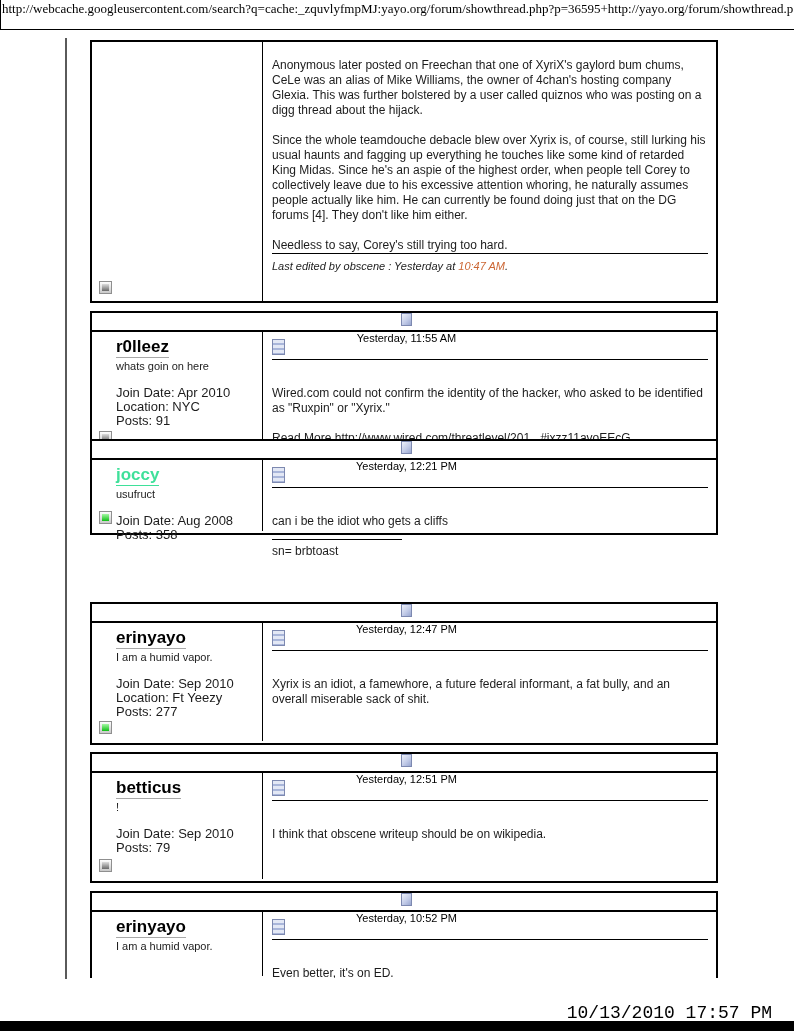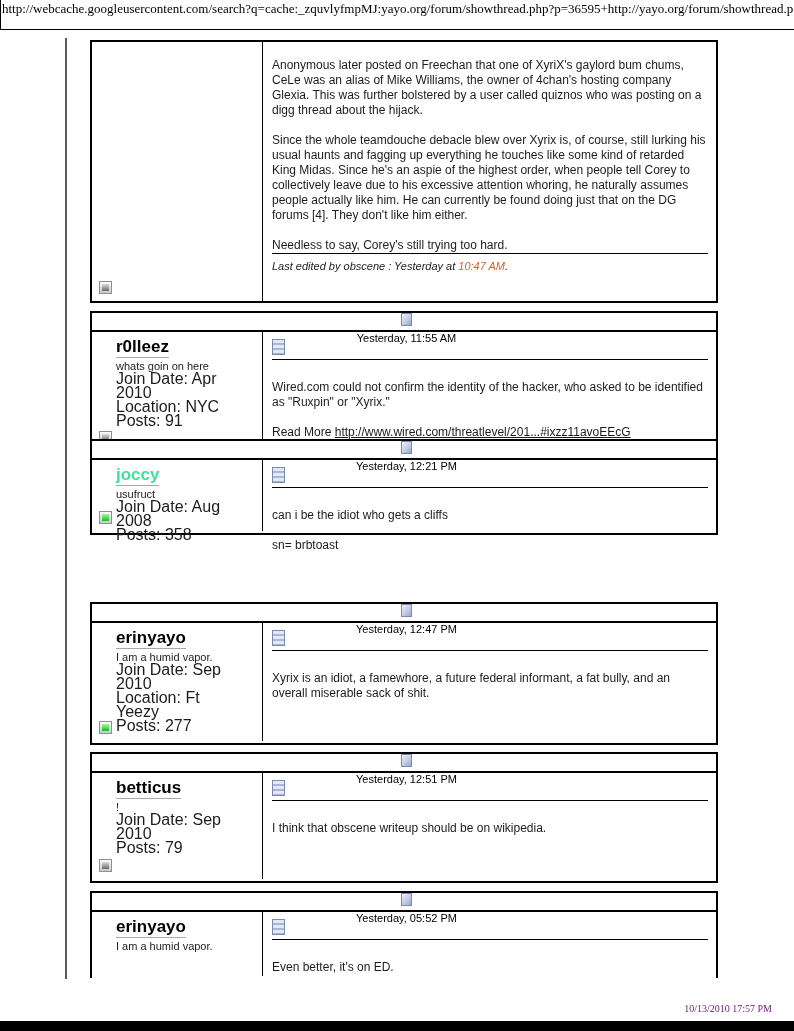--- a/index.html
+++ b/index.html
@@ -24,22 +24,22 @@
     position: absolute; top: 0; left: 0; width: 1px; height: 30px; background: #000;
   }
   .header-rule {
     position: absolute; top: 29px; left: 0; width: 794px; height: 1px; background: #000;
   }
   .left-gray-line {
     position: absolute; top: 38px; left: 65px; width: 2px; height: 941px; background: #5a5a5a;
   }
   .print-footer {
     position: absolute; top: 1003px; right: 22px;
-    font-family: Liberation Serif, serif;
-    font-size: 10px; color: #701a75;
+    font-family: Liberation Mono, monospace;
+    font-size: 18px; color: #000000;
   }
   .bottom-bar {
     position: absolute; bottom: 0; left: 0; width: 794px; height: 10px; background: #000;
   }
 
   
   .post-box {
     position: absolute; left: 90px; width: 628px;
     border: 2px solid #000; background: #fff;
   }
@@ -68,21 +68,21 @@
     border-right: 1px solid #000;
     padding: 5px 24px; position: relative;
   }
   .username {
     display: inline-block;
     font-size: 17px; font-weight: bold; color: #000;
     border-bottom: 1px solid #a8a8a8; line-height: 20px;
   }
   .username.green { color: var(--username-green, #3FE09A); border-bottom-color: var(--username-green, #3FE09A); }
   .user-title { font-size: 11px; margin-top: 2px; color: #1c1c1c; }
-  .user-stats { font-size: 16px; line-height: 14px; color: #1c1c1c; }
+  .user-stats { font-size: 13px; margin-top: 14px; line-height: 14px; color: #1c1c1c; }
   .status {
     position: absolute; left: 7px; bottom: 7px;
     width: 13px; height: 13px;
     border: 1px solid #8f8f8f;
     background: linear-gradient(180deg, #fdfdfd, #c9c9c9);
   }
   .status::after {
     content: ""; position: absolute; left: 2px; top: 2px; right: 2px; bottom: 2px;
   }
   .status.offline::after { background: linear-gradient(180deg, #dcdcdc 0%, #6f6f6f 95%); }
@@ -93,21 +93,21 @@
     display: flex; flex-direction: column;
     font-size: 12px; line-height: 15px;
   }
   .icon-row { padding: 2px 0 4px 0; border-bottom: 1px solid #000; }
   .post-icon {
     display: inline-block; width: 13px; height: 16px;
     border: 1px solid #7d89b0;
     background: repeating-linear-gradient(180deg, #e3e8f5 0px, #e3e8f5 3px, #a9b6da 3px, #a9b6da 5px);
     vertical-align: top;
   }
-  .post-text { margin-top: 20px; color: #1c1c1c; }
+  .post-text { margin-top: 26px; color: #1c1c1c; }
   .para { margin: 0 0 15px 0; }
   .para:last-child { margin-bottom: 0; }
   #box1 .paras { padding-top: 11px; }
   .flex-spacer { flex: 1; }
   .last-edited {
     border-top: 1px solid #000;
     padding: 5px 0 6px 0;
     font-size: 11px; font-style: italic; color: #222;
   }
   .edit-time { color: var(--edit-time, #CC6633); }
@@ -234,21 +234,21 @@
     <div class="content-col">
       <div class="icon-row"><span class="post-icon"></span></div>
       <div class="post-text">I think that obscene writeup should be on wikipedia.</div>
     </div>
   </div>
 </div>
 
 <div class="post-box" id="box6">
   <div class="post-header">
     <span class="date-icon"></span>
-    <span>Yesterday, 05:52 PM</span>
+    <span>Yesterday, 10:52 PM</span>
   </div>
   <div class="post-body">
     <div class="user-col">
       <div><span class="username">erinyayo</span></div>
       <div class="user-title">I am a humid vapor.</div>
     </div>
     <div class="content-col">
       <div class="icon-row"><span class="post-icon"></span></div>
       <div class="post-text">Even better, it's on ED.</div>
     </div>

